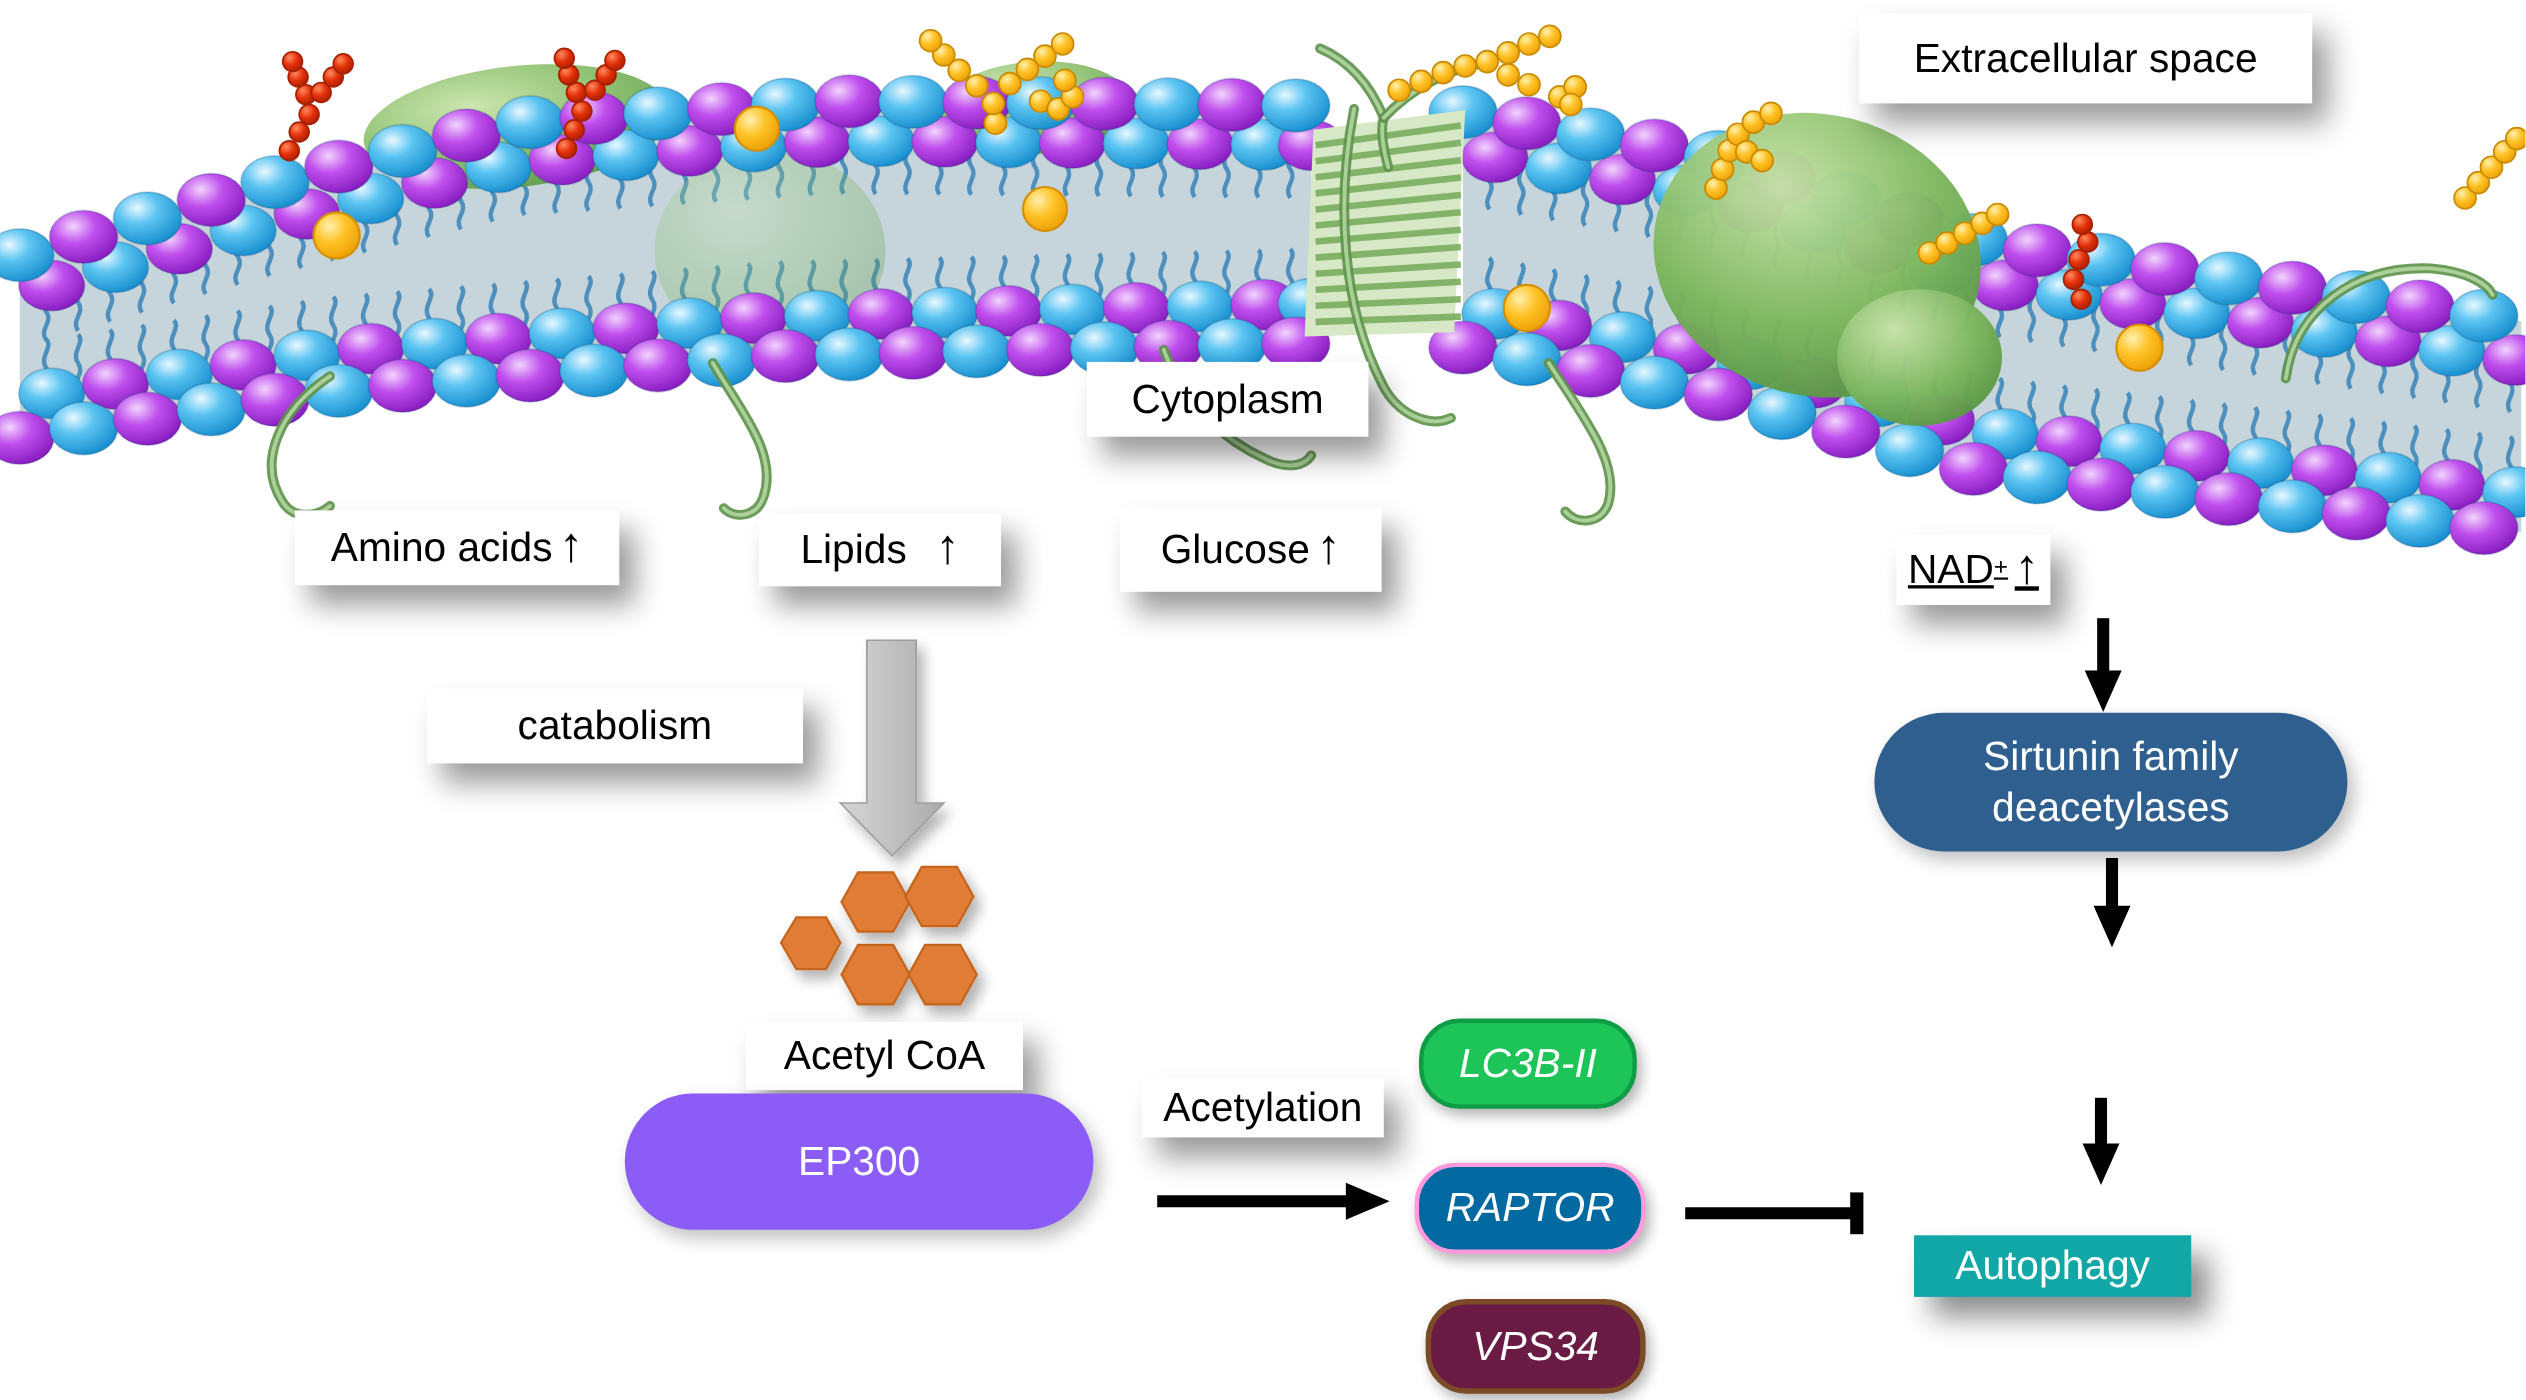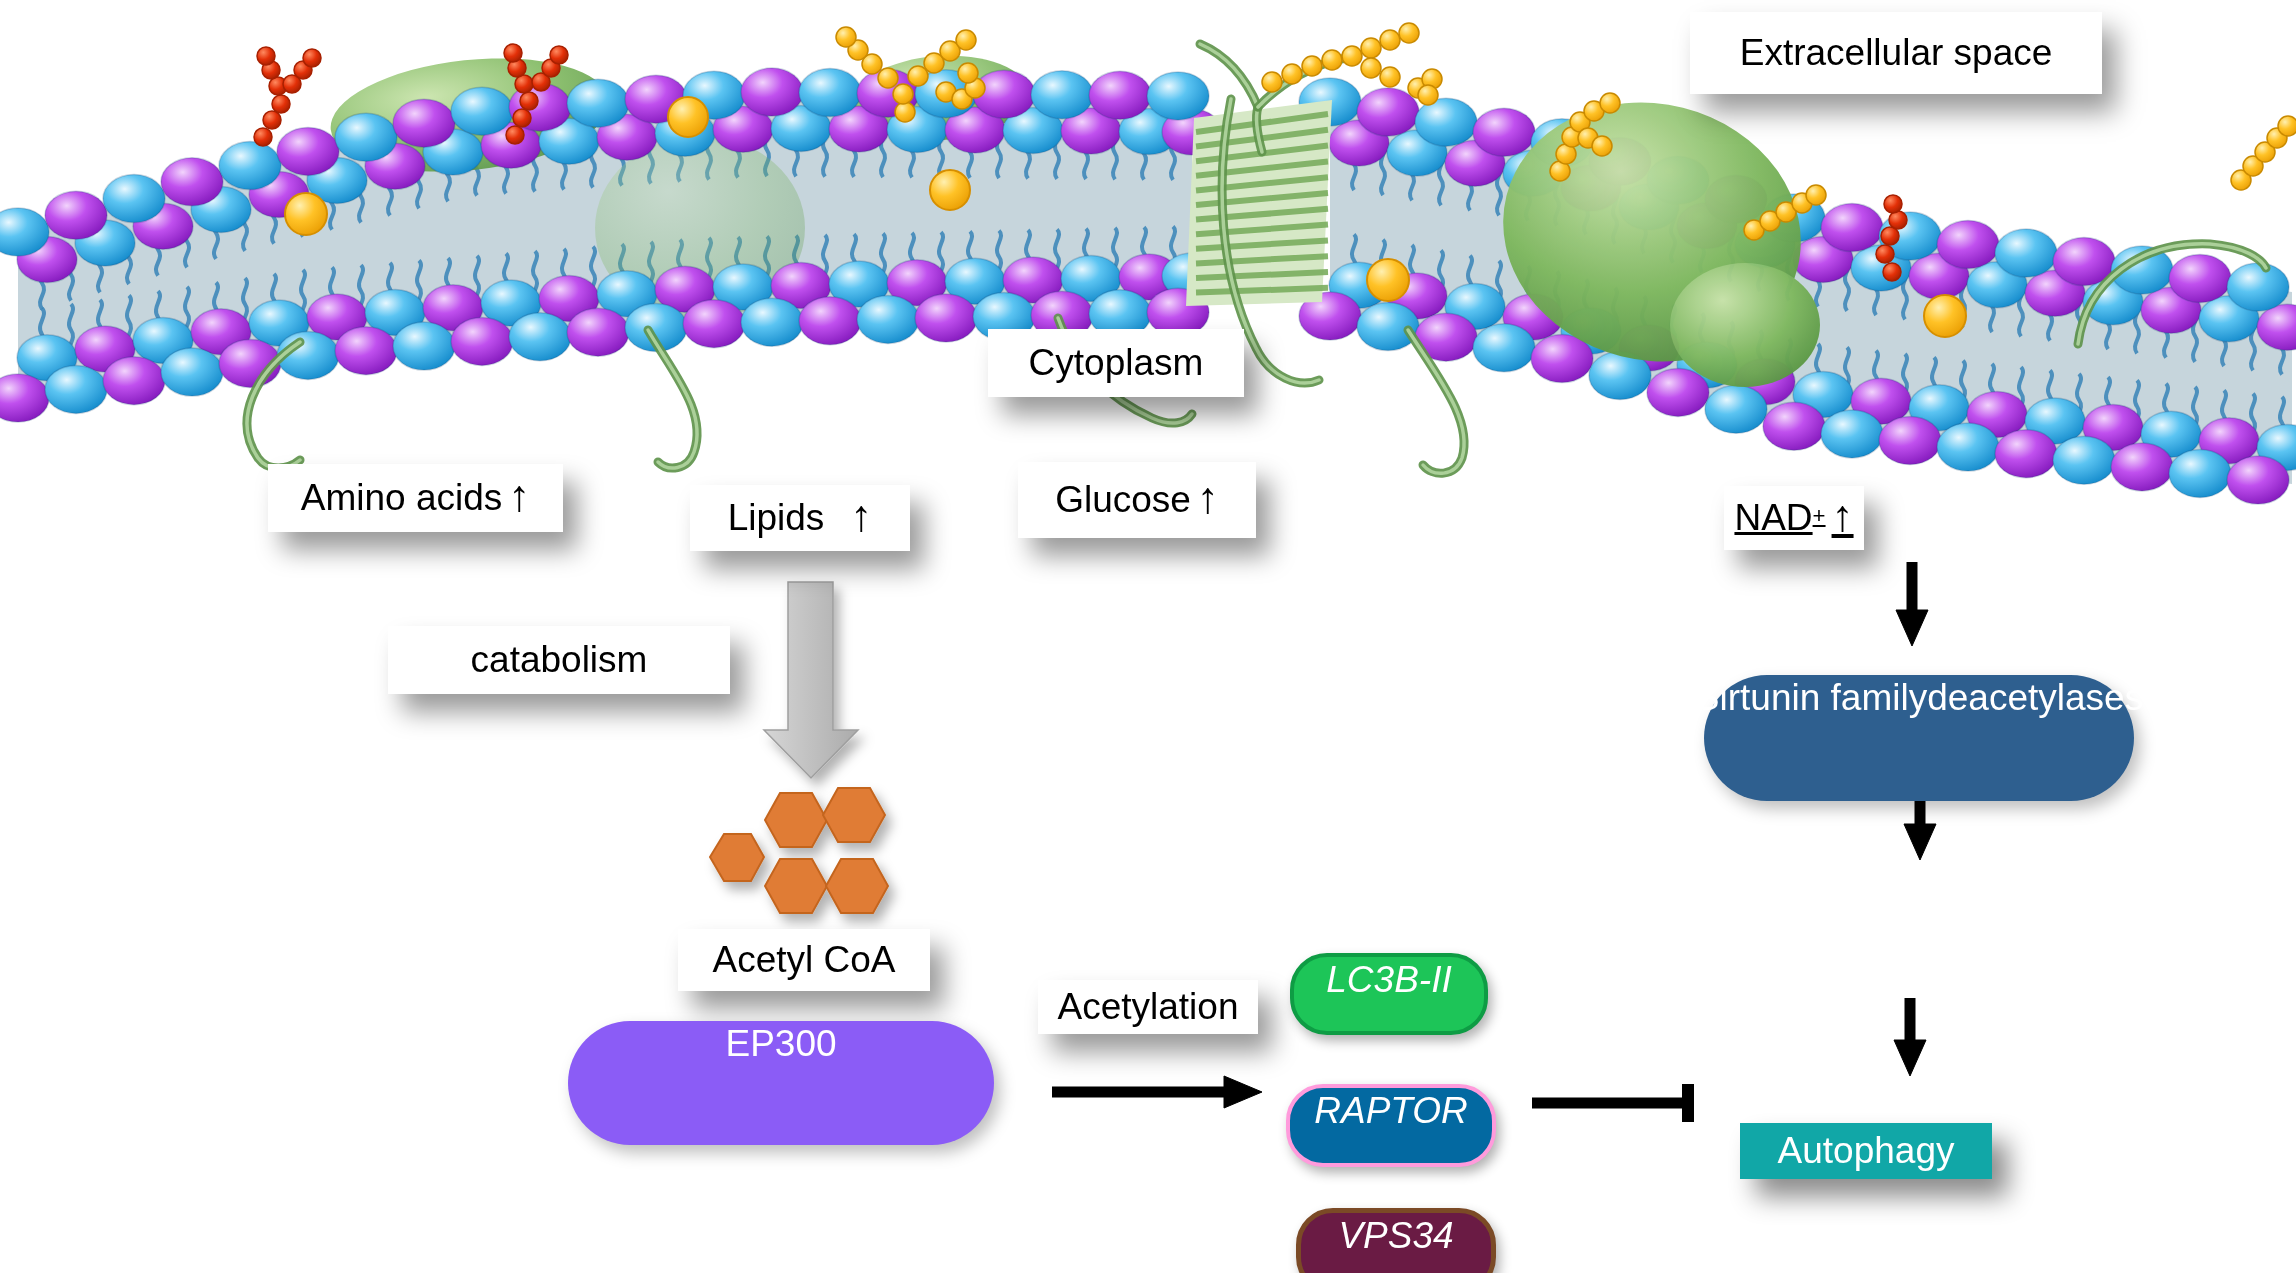--- a/index.html
+++ b/index.html
@@ -18,32 +18,32 @@
 
   
   .plabel{position:absolute;background:#ffffff;color:#000;display:flex;align-items:center;
     justify-content:center;font-size:37px;white-space:nowrap;
     box-shadow:14px 18px 26px rgba(0,0,0,.40);}
   .plabel .arr{font-weight:bold;font-size:44px;line-height:1;margin-left:6px;transform:translateY(-2px);}
   .plabel sup{font-size:60%;transform:translateY(-2px);}
   .plabel.twolines{flex-direction:column;line-height:1.35;white-space:nowrap;}
 
   
-  .pill{position:absolute;display:flex;flex-direction:row;align-items:flex-start;justify-content:center;
-    color:#fff;font-size:37px;line-height:1.25;white-space:nowrap;margin-top:27px;}
+  .pill{position:absolute;display:flex;flex-direction:column;align-items:center;justify-content:center;
+    color:#fff;font-size:37px;line-height:1.25;white-space:nowrap;}
   .pill.big{border-radius:63px;box-shadow:6px 8px 16px rgba(0,0,0,.25);}
   .pill.small{border-radius:37px;border:4px solid transparent;box-shadow:4px 6px 12px rgba(0,0,0,.30);font-style:italic;}
   .rect-node{position:absolute;display:flex;align-items:center;justify-content:center;color:#fff;
     font-size:37px;box-shadow:16px 18px 26px rgba(0,0,0,.45);margin-top:41px;}
 
   
   #lbl-extracellular{left:1690px;top:12px;width:412px;height:82px;}
   #lbl-cytoplasm{left:988px;top:329px;width:256px;height:68px;}
   #lbl-amino{left:268px;top:464px;width:295px;height:68px;}
-  #lbl-lipids{left:690px;top:485px;width:220px;height:66px;gap:20px;}
+  #lbl-lipids{left:690px;top:467px;width:220px;height:66px;gap:20px;}
   #lbl-glucose{left:1018px;top:462px;width:238px;height:76px;}
   #lbl-nad{left:1724px;top:486px;width:140px;height:64px;text-decoration:underline;}
   #lbl-catabolism{left:388px;top:626px;width:342px;height:68px;}
   #lbl-acetylcoa{left:678px;top:929px;width:252px;height:62px;}
   #lbl-acetylation{left:1038px;top:980px;width:220px;height:54px;}
   #lbl-deacetylation{left:1762px;top:866px;width:326px;height:118px;}
 
   #node-sirtuin{left:1704px;top:648px;width:430px;height:126px;}
   #node-ep300{left:568px;top:994px;width:426px;height:124px;border-radius:62px;}
   #node-lc3b{left:1290px;top:926px;width:190px;height:74px;}

